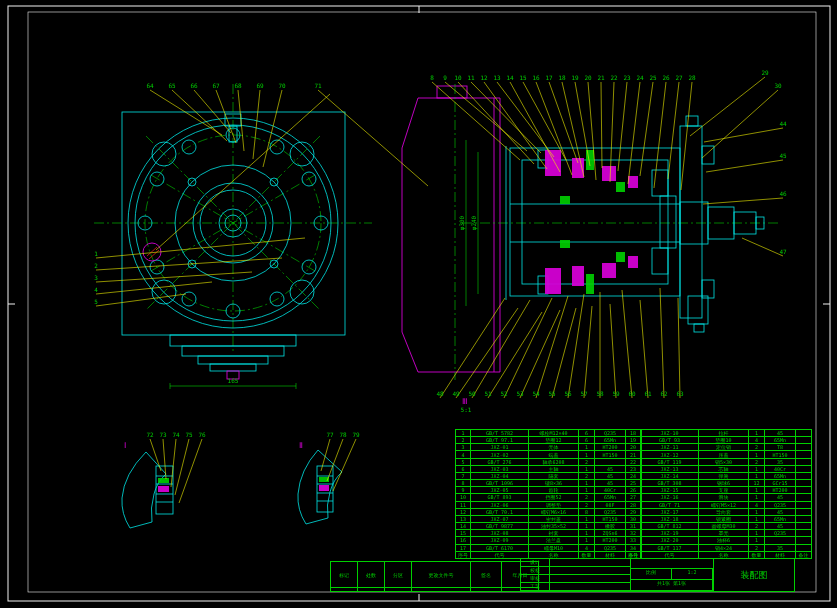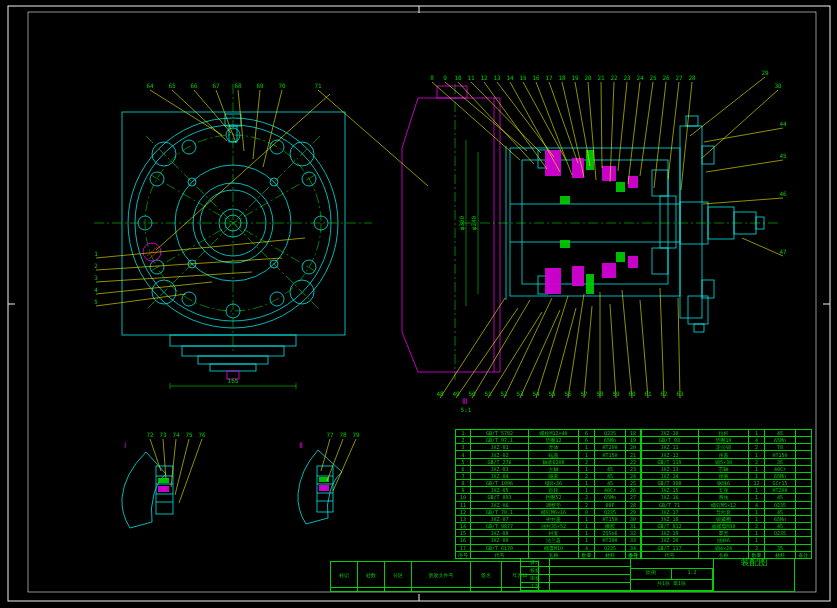--- a/index.html
+++ b/index.html
@@ -29,21 +29,21 @@
   #title-block{display:flex;border:1px solid var(--annotation,#00d000);color:var(--annotation,#00d000);
     font-size:5px;line-height:7px;}
   .tb-left{width:110px;display:flex;flex-direction:column;}
   .tb-left .tb-row{flex:1;display:flex;}
   .tb-left .tb-row .role{width:28px;text-align:center;border-right:1px solid var(--annotation,#00d000);border-bottom:1px solid var(--annotation,#00d000);}
   .tb-left .tb-row .blank{flex:1;border-right:1px solid var(--annotation,#00d000);border-bottom:1px solid var(--annotation,#00d000);}
   .tb-mid{width:82px;display:flex;flex-direction:column;border-right:1px solid var(--annotation,#00d000);}
   .tb-mid .big{flex:1;border-bottom:1px solid var(--annotation,#00d000);}
   .tb-mid .tb-row{display:flex;height:11px;}
   .tb-mid .tb-row span{flex:1;text-align:center;border-bottom:1px solid var(--annotation,#00d000);border-right:1px solid var(--annotation,#00d000);}
-  .tb-right{flex:1;display:flex;flex-direction:column;align-items:center;justify-content:flex-start;}
+  .tb-right{flex:1;display:flex;flex-direction:column;align-items:center;justify-content:center;}
   .tb-title{font-size:9px;}
   .tb-code{font-size:6px;}
 </style>
 </head>
 <body>
 
 <div id="stage">
 <svg width="837" height="608" viewBox="0 0 837 608">
 
   <defs>

